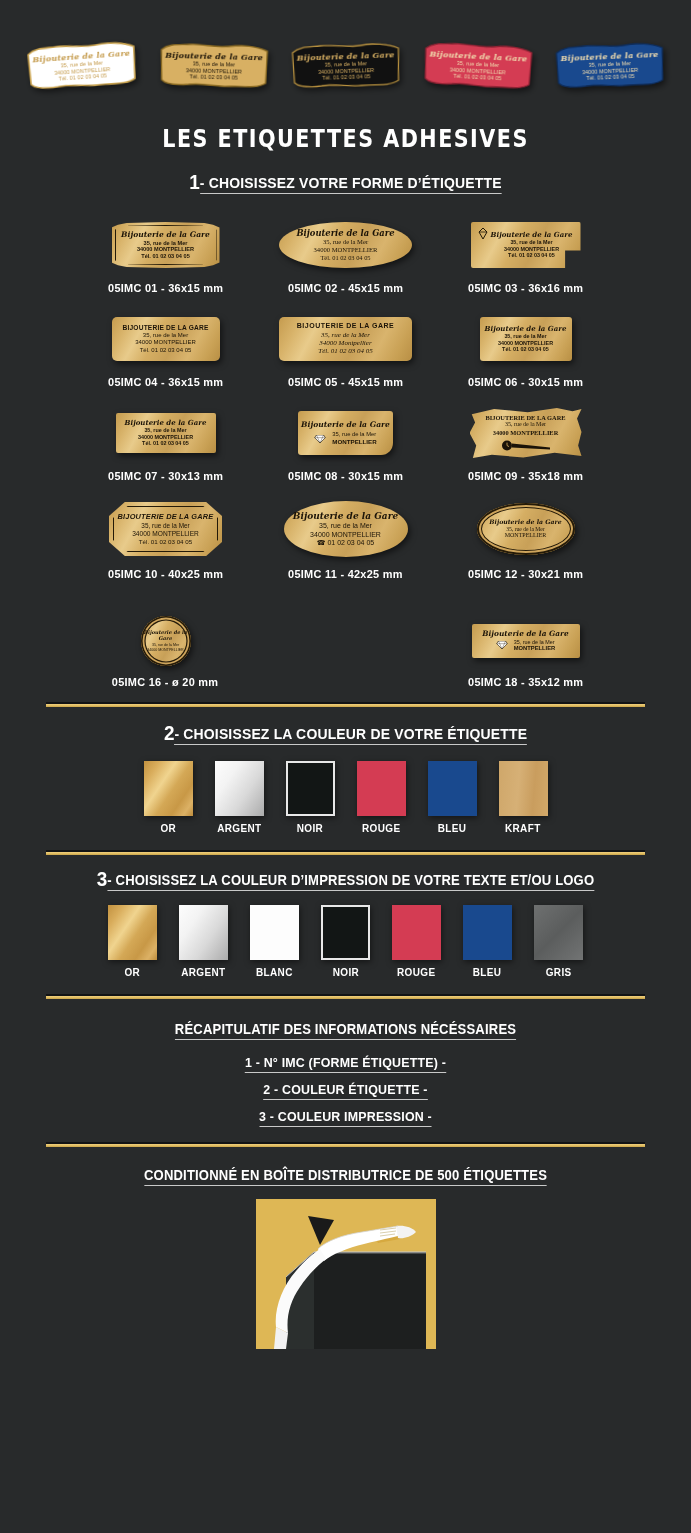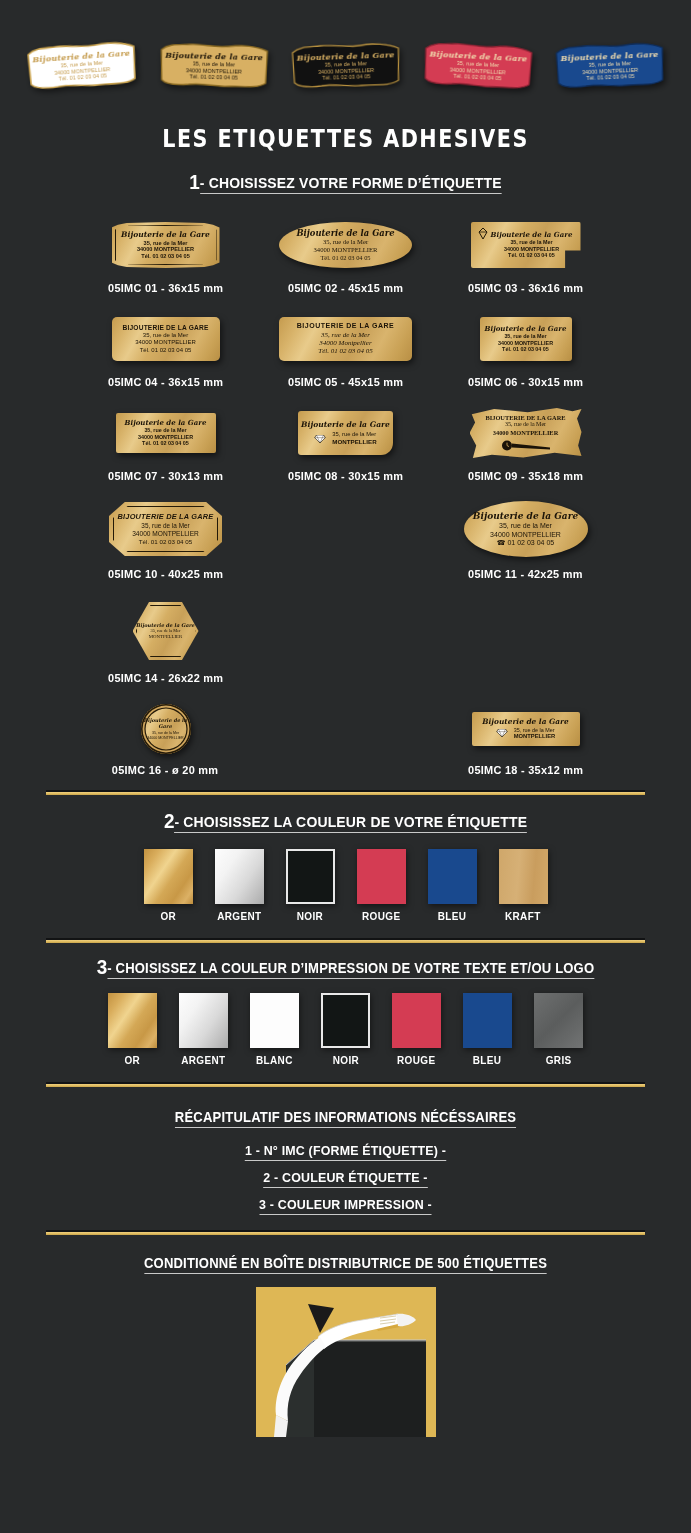--- a/index.html
+++ b/index.html
@@ -538,36 +538,36 @@
             <span class="n-script" style="font-size:9px;margin-bottom:1px">Bijouterie de la Gare</span>
             <span class="n-block sm" style="font-size:7px;font-weight:normal">35, rue de la Mer</span>
             <span class="n-block sm" style="font-size:7px;font-weight:normal">34000 MONTPELLIER</span>
             <span class="n-block sm" style="font-size:7px;font-weight:normal">☎ <span>01 02 03 04 05</span></span>
           </div>
         </div>
       </div>
       <div class="caption">05IMC 11 - 42x25 mm</div>
     </div>
 
+    <div class="gcell">
+      <div class="holder" style="height:66px">
+        <div class="lbl s12">
+          <div class="ltxt">
+            <span class="n-script" style="font-size:6.2px">Bijouterie de la Gare</span>
+            <span class="n-serif sm" style="font-size:5.6px">35, rue de la Mer</span>
+            <span class="n-serif sm" style="font-size:6px">MONTPELLIER</span>
+          </div>
+        </div>
+      </div>
+      <div class="caption">05IMC 12 - 30x21 mm</div>
+    </div>
   </div>
 
   <div class="grow" style="margin-top:16px">
 
-    <div class="gcell">
-      <div class="holder" style="height:70px">
-        <div class="lbl s14">
-          <div class="ltxt">
-            <span class="n-script" style="font-size:5px">Bijouterie de la Gare</span>
-            <span class="n-serif sm" style="font-size:4.4px">35, rue de la Mer</span>
-            <span class="n-serif sm" style="font-size:4.8px">MONTPELLIER</span>
-          </div>
-        </div>
-      </div>
-      <div class="caption">05IMC 14 - 26x22 mm</div>
-    </div>
 
   </div>
 
   <div class="grow" style="margin-top:16px">
     <div class="gcell">
       <div class="holder" style="height:58px">
         <div class="lbl s16">
           <div class="ltxt">
             <span class="n-script" style="font-size:5px;line-height:1.15">Bijouterie de la Gare</span>
             <span class="n-block sm" style="font-size:3.6px;font-weight:normal;margin-top:2px">35, rue de la Mer</span>

